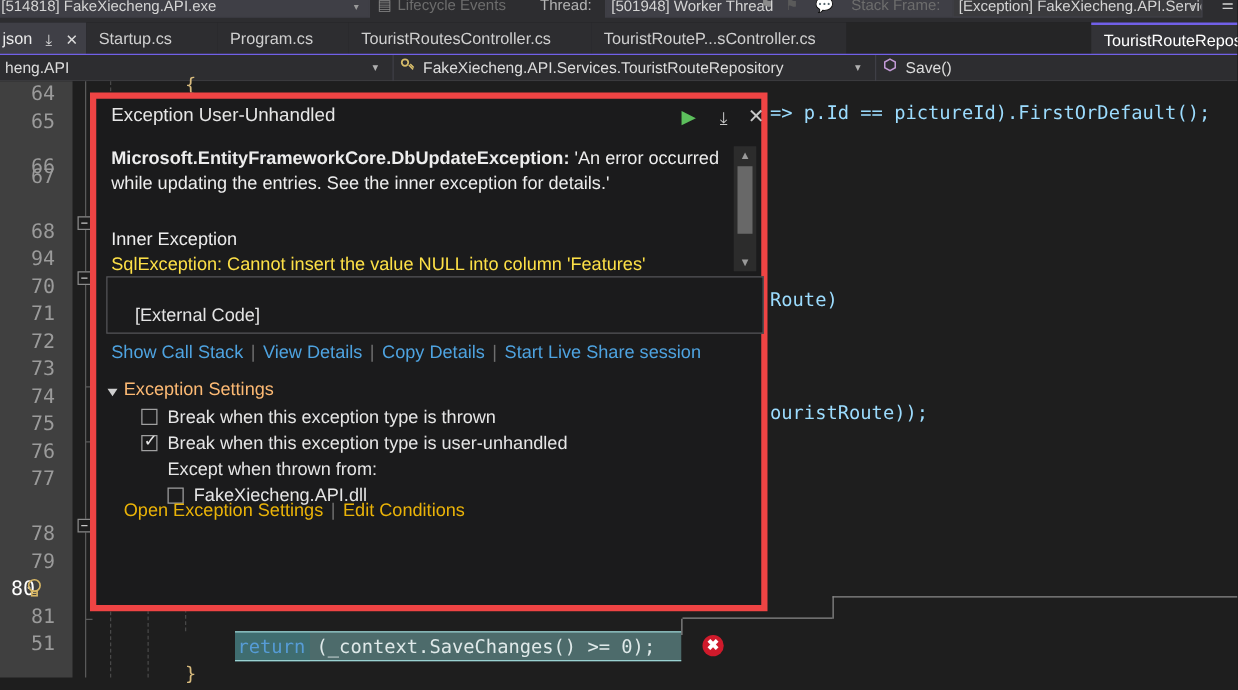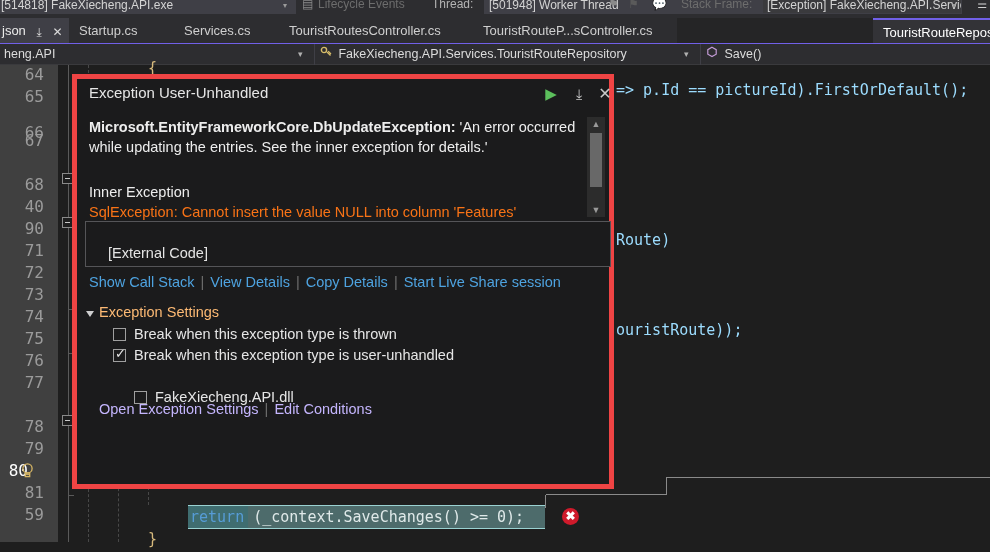--- a/index.html
+++ b/index.html
@@ -169,21 +169,21 @@
     position: absolute; left: 12px; top: 38px; width: 488px;
     color: #ededed; font-size: 14.5px; line-height: 20px;
   }
   .exc-msg b { font-weight: bold; }
   .exc-inner-head {
     position: absolute; left: 12px; top: 105px;
     color: #ededed; font-size: 14.5px;
   }
   .exc-inner-text {
     position: absolute; left: 12px; top: 125px; width: 500px;
-    color: #f97316; font-size: 14.5px; white-space: nowrap; overflow: hidden;
+    color: #fde047; font-size: 14.5px; white-space: nowrap; overflow: hidden;
   }
   .exc-scrollbar {
     position: absolute; right: 4px; top: 38px; width: 18px; height: 100px;
     background: #2c2c2c;
   }
   .sb-arrow {
     position: absolute; left: 0; width: 18px; height: 14px;
     text-align: center; line-height: 14px; color: #9a9a9a; font-size: 9px;
   }
   .sb-thumb {
@@ -232,21 +232,21 @@
     color: #e6e6e6; font-size: 13px; line-height: 16px;
   }
   .plain-row {
     position: absolute; left: 57px; font-size: 14.5px; color: #e6e6e6;
     white-space: nowrap;
   }
   .bottom-links {
     position: absolute; left: 22px; top: 322px;
     font-size: 14.5px; white-space: nowrap;
   }
-  .bottom-links a { color: #c4b5fd; text-decoration: none; }
+  .bottom-links a { color: #eab308; text-decoration: none; }
   .bottom-links .sep { color: #6e6e6e; margin: 0 6px; }
 </style>
 </head>
 <body>
 
 <div id="app">
 
   <div class="debug-toolbar">
     <div class="dbg-field" style="left:-4px; width:300px;">[514818] FakeXiecheng.API.exe</div>
     <div class="dbg-caret" style="left:283px;">▾</div>
@@ -267,21 +267,21 @@
   <div class="tabbar">
     <div class="tab firsttab" style="left:0; width:69px; padding-left:0;">
       <span style="margin-left:2px;">json</span>
       <span class="tab-pin">⤓</span>
       <span class="tab-close">✕</span>
     </div>
     <div class="tab inactive" style="left:69px; width:105px;">
       <span>Startup.cs</span>
     </div>
     <div class="tab inactive" style="left:174px; width:105px;">
-      <span>Services.cs</span>
+      <span>Program.cs</span>
     </div>
     <div class="tab inactive" style="left:279px; width:194px;">
       <span>TouristRoutesController.cs</span>
     </div>
     <div class="tab inactive" style="left:473px; width:204px;">
       <span>TouristRouteP...sController.cs</span>
     </div>
     <div class="tab active" style="left:873px; width:117px;">
       <span>TouristRouteReposi</span>
     </div>
@@ -314,34 +314,34 @@
   </div>
 
   <div class="editor">
 
     <div class="gutter">
       <div class="lineno" style="top:0px;">64</div>
       <div class="lineno" style="top:22px;">65</div>
       <div class="lineno" style="top:58px;">66</div>
       <div class="lineno" style="top:66px;">67</div>
       <div class="lineno" style="top:110px;">68</div>
-      <div class="lineno" style="top:132px;">40</div>
-      <div class="lineno" style="top:154px;">90</div>
+      <div class="lineno" style="top:132px;">94</div>
+      <div class="lineno" style="top:154px;">70</div>
       <div class="lineno" style="top:176px;">71</div>
       <div class="lineno" style="top:198px;">72</div>
       <div class="lineno" style="top:220px;">73</div>
       <div class="lineno" style="top:242px;">74</div>
       <div class="lineno" style="top:264px;">75</div>
       <div class="lineno" style="top:286px;">76</div>
       <div class="lineno" style="top:308px;">77</div>
       <div class="lineno" style="top:352px;">78</div>
       <div class="lineno" style="top:374px;">79</div>
       <div class="lineno cur" style="top:396px; right:30px; width:24px;">80</div>
       <div class="lineno" style="top:418px;">81</div>
-      <div class="lineno" style="top:440px;">59</div>
+      <div class="lineno" style="top:440px;">51</div>
       <div class="lineno" style="top:480px;margin-top:40px;">83</div>
 
       <div class="bulb" style="top:397px;">
         <svg width="17" height="17" viewBox="0 0 17 17">
           <circle cx="8.5" cy="6.4" r="4.6" fill="none" stroke="#d8b765" stroke-width="1.3"></circle>
           <rect x="6.3" y="11" width="4.4" height="3.6" fill="none" stroke="#d8b765" stroke-width="1.3"></rect>
           <line x1="6.6" y1="12.6" x2="10.4" y2="12.6" stroke="#d8b765" stroke-width="1"></line>
         </svg>
       </div>
     </div>
@@ -419,20 +419,21 @@
     <div class="settings-head">Exception Settings</div>
 
     <div class="cb-row" style="top:247px;">
       <span class="cb"></span><span>Break when this exception type is thrown</span>
     </div>
 
     <div class="cb-row" style="top:268px;">
       <span class="cb checked"></span><span>Break when this exception type is user-unhandled</span>
     </div>
 
+    <div class="plain-row" style="top:289px;">Except when thrown from:</div>
 
     <div class="cb-row" style="left:57px; top:310px;">
       <span class="cb"></span><span>FakeXiecheng.API.dll</span>
     </div>
 
     <div class="bottom-links">
       <a href="#">Open Exception Settings</a><span class="sep">|</span><a href="#">Edit Conditions</a>
     </div>
 
   </div>

